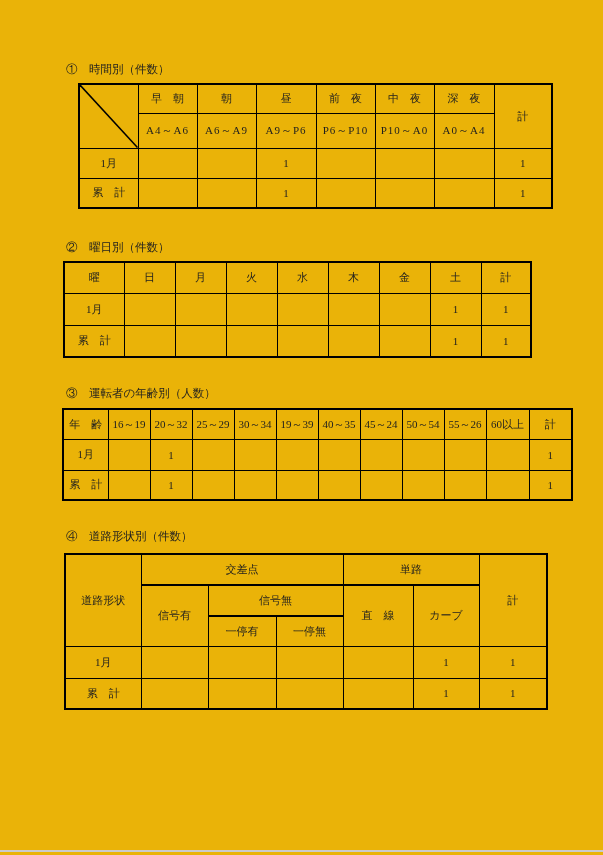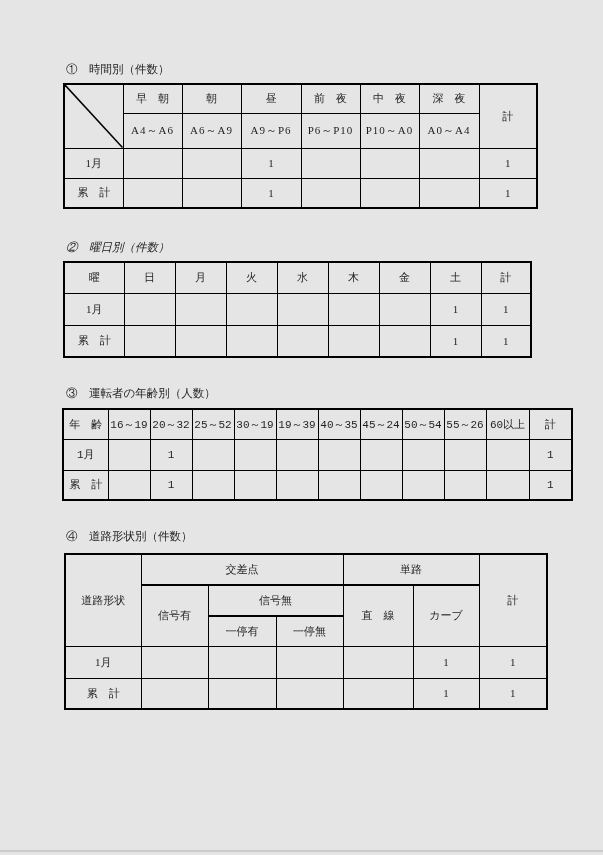--- a/index.html
+++ b/index.html
@@ -1,53 +1,53 @@
 <!DOCTYPE html>
 <html><head>
 <meta charset="utf-8">
 <style>
   html,body { margin:0; padding:0; background:#ffffff; }
   .page {
     position:relative;
     width:603px; height:855px;
-    background:#e5e5e5;
+    background:#eab308;
     font-family:"Liberation Serif","DejaVu Serif",serif;
     color:#1f1f1f;
     overflow:hidden;
   }
   .title {
     position:absolute;
     font-size:11.5px;
     line-height:13px;
     white-space:pre;
     color:#1f1f1f;
   }
   .ti1 { left:66px; top:63px; }
-  .ti2 { left:66px; top:241px;font-style:italic; }
+  .ti2 { left:66px; top:241px; }
   .ti3 { left:66px; top:387px;text-align:center; }
   .ti4 { left:66px; top:530px; }
 
   table.tbl {
     position:absolute;
     border-collapse:collapse;
     table-layout:fixed;
     border:2px solid #000;
   }
   table.tbl td {
     border:1px solid #000;
     text-align:center;
     vertical-align:middle;
     font-size:11px;
     padding:0;
     overflow:hidden;
     color:#1f1f1f;
   }
-  .t1 { left:63px; top:83px;  width:473px; }
+  .t1 { left:78px; top:83px;  width:473px; }
   .t2 { left:63px; top:261px; width:467px; }
-  .t3 { left:62px; top:408px; width:509px;font-family:Liberation Mono, monospace; }
+  .t3 { left:62px; top:408px; width:509px; }
   .t4 { left:64px; top:553px; width:482px; }
 
   .t1 tr:nth-child(1){height:29px}
   .t1 tr:nth-child(2){height:35px}
   .t1 tr:nth-child(3){height:30px}
   .t1 tr:nth-child(4){height:30px}
 
   .t2 tr:nth-child(1){height:31px}
   .t2 tr:nth-child(2){height:32px}
   .t2 tr:nth-child(3){height:32px}
@@ -206,22 +206,22 @@
         <col style="width:42px">
         <col style="width:42px">
       <col style="width:43px">
         <col style="width:43px">
     </colgroup>
     <tbody>
       <tr>
         <td>年　齢</td>
         <td class="small">16～19</td>
         <td class="small">20～32</td>
-        <td class="small">25～52</td>
-        <td class="small">30～19</td>
+        <td class="small">25～29</td>
+        <td class="small">30～34</td>
         <td class="small">19～39</td>
         <td class="small">40～35</td>
         <td class="small">45～24</td>
         <td class="small">50～54</td>
         <td class="small">55～26</td>
         <td class="small">60以上</td>
         <td>計</td>
       </tr>
       <tr>
         <td>1月</td>

